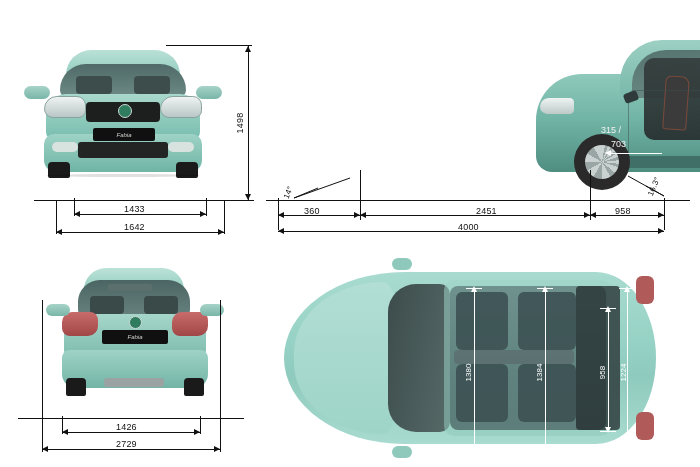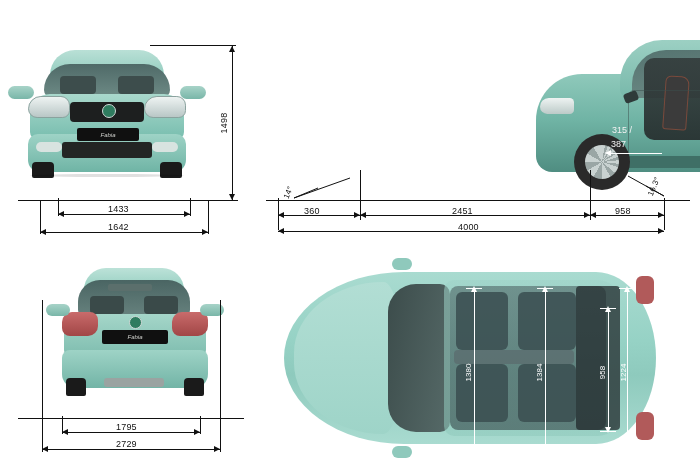--- a/index.html
+++ b/index.html
@@ -131,21 +131,21 @@
   .tv-tail{position:absolute;top:18px;right:2px;width:18px;height:28px;background:#b15a5a;border-radius:6px;}
   .tv-tail.b{top:auto;bottom:18px;}
   .tv-mirror{position:absolute;left:108px;width:20px;height:12px;background:#8fc9bc;border-radius:6px;}
   .tv-mirror.t{top:0;} .tv-mirror.b{bottom:0;}
 </style>
 </head>
 <body>
 
 <div class="stage">
 
-  <div class="view" style="left:0;top:0;width:260px;height:240px;padding-left:10px;">
+  <div class="view" style="left:16px;top:0;width:260px;height:240px;padding-left:10px;">
 
     <div class="fv-body">
       <div class="fv-ant"></div>
       <div class="fv-roof"></div>
       <div class="fv-glass"></div>
       <div class="fv-hood"></div>
       <div class="fv-bump"></div>
       <div class="fv-lamp l"></div>
       <div class="fv-lamp r"></div>
       <div class="fv-grille"></div>
@@ -205,21 +205,21 @@
       <div class="rv-exh"></div>
       <div class="rv-tyre l"></div>
       <div class="rv-tyre r"></div>
     </div>
 
     <div class="wline" style="left:18px;top:418px;width:226px;"></div>
 
     <div class="wline" style="left:62px;top:432px;width:138px;"></div>
     <div class="arrowL" style="left:62px;top:429px;"></div>
     <div class="arrowR" style="left:194px;top:429px;"></div>
-    <div class="dimtext" style="left:116px;top:422px;">1795</div>
+    <div class="dimtext" style="left:116px;top:422px;">1426</div>
     <div class="vline" style="left:62px;top:416px;height:18px;"></div>
     <div class="vline" style="left:200px;top:416px;height:18px;"></div>
 
     <div class="wline" style="left:42px;top:449px;width:178px;"></div>
     <div class="arrowL" style="left:42px;top:446px;"></div>
     <div class="arrowR" style="left:214px;top:446px;"></div>
     <div class="dimtext" style="left:116px;top:439px;">2729</div>
     <div class="vline" style="left:42px;top:300px;height:152px;"></div>
     <div class="vline" style="left:220px;top:300px;height:152px;"></div>
   </div>
@@ -247,22 +247,22 @@
     <div class="wvline" style="left:182px;top:56px;height:92px;"></div>
     <div class="warrowU" style="left:179px;top:54px;"></div>
     <div style="position:absolute;left:178px;top:144px;width:8px;height:8px;border-radius:50%;background:#fff;"></div>
     <div class="wtext vert" style="left:168px;top:100px;">989</div>
 
     <div class="wvline" style="left:263px;top:58px;height:90px;"></div>
     <div class="warrowU" style="left:260px;top:56px;"></div>
     <div style="position:absolute;left:259px;top:144px;width:8px;height:8px;border-radius:50%;background:#fff;"></div>
     <div class="wtext vert" style="left:250px;top:100px;">994</div>
 
-    <div class="bxtext" style="left:352px;top:125px;">315 /</div>
-    <div class="bxtext" style="left:351px;top:139px;">387</div>
+    <div class="bxtext" style="left:341px;top:125px;">315 /</div>
+    <div class="bxtext" style="left:351px;top:139px;">703</div>
     <div class="wline" style="left:348px;top:153px;width:54px;background:#fff;"></div>
     <div class="warrowD" style="left:345px;top:150px;transform:rotate(90deg);"></div>
 
     <div class="dimtext sm vert" style="left:22px;top:188px;transform:rotate(-68deg);">14°</div>
     <div class="dimtext sm vert" style="left:384px;top:182px;transform:rotate(-68deg);">16.3°</div>
     <svg width="440" height="240" style="position:absolute;left:0;top:0;pointer-events:none;">
       <line x1="34" y1="198" x2="90" y2="178" stroke="#111" stroke-width="1"></line>
       <line x1="34" y1="198" x2="58" y2="188" stroke="#111" stroke-width="1"></line>
       <line x1="404" y1="196" x2="368" y2="176" stroke="#111" stroke-width="1"></line>
       <line x1="404" y1="196" x2="386" y2="186" stroke="#111" stroke-width="1"></line>
@@ -276,21 +276,21 @@
     <div class="vline" style="left:404px;top:198px;height:32px;"></div>
 
     <div class="wline" style="left:18px;top:215px;width:82px;"></div>
     <div class="arrowL" style="left:18px;top:212px;"></div>
     <div class="arrowR" style="left:94px;top:212px;"></div>
     <div class="dimtext" style="left:44px;top:206px;">360</div>
 
     <div class="wline" style="left:100px;top:215px;width:230px;"></div>
     <div class="arrowL" style="left:100px;top:212px;"></div>
     <div class="arrowR" style="left:324px;top:212px;"></div>
-    <div class="dimtext" style="left:192px;top:206px;text-decoration:underline;">2451</div>
+    <div class="dimtext" style="left:216px;top:206px;text-decoration:underline;">2451</div>
 
     <div class="wline" style="left:330px;top:215px;width:74px;"></div>
     <div class="arrowL" style="left:330px;top:212px;"></div>
     <div class="arrowR" style="left:398px;top:212px;"></div>
     <div class="dimtext" style="left:355px;top:206px;">958</div>
 
     <div class="wline" style="left:18px;top:231px;width:386px;"></div>
     <div class="arrowL" style="left:18px;top:228px;"></div>
     <div class="arrowR" style="left:398px;top:228px;"></div>
     <div class="dimtext" style="left:198px;top:222px;">4000</div>

